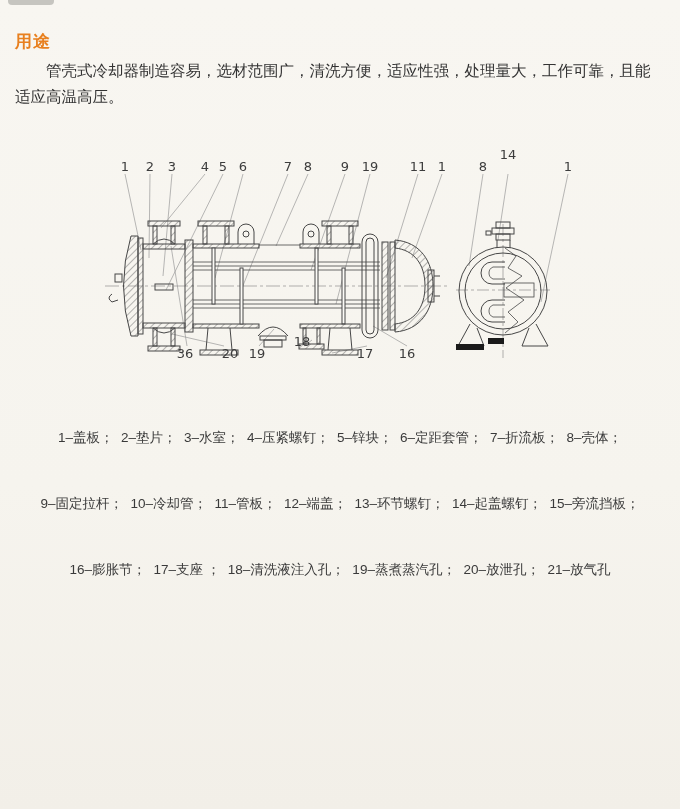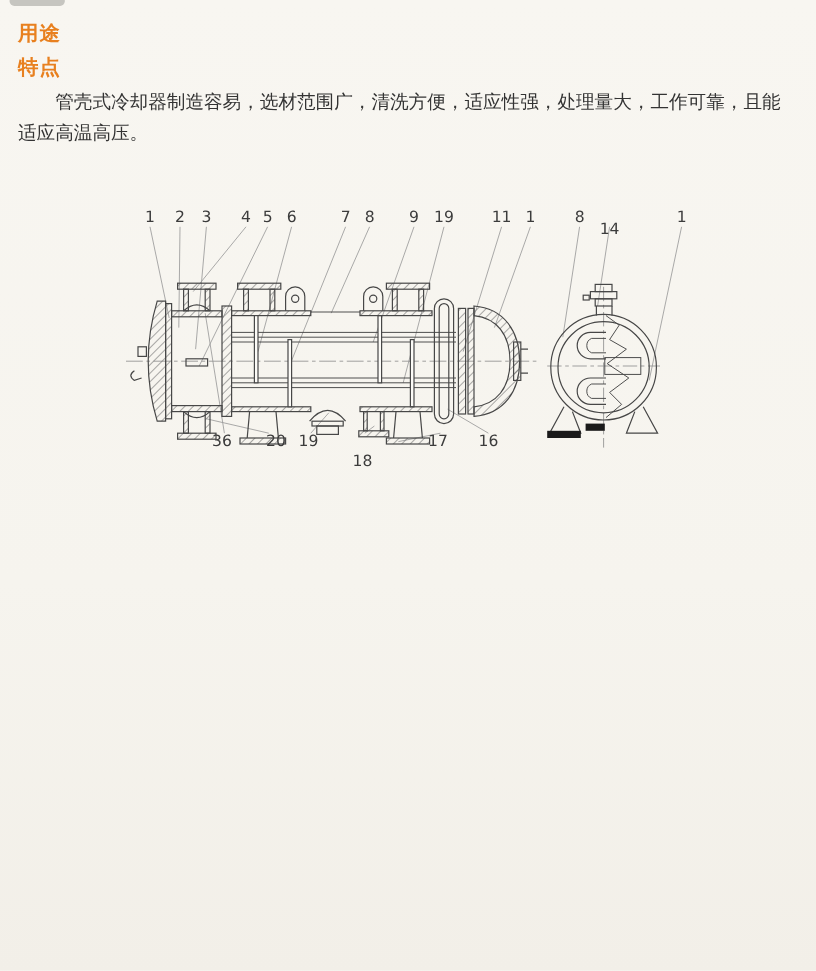--- a/index.html
+++ b/index.html
@@ -2,40 +2,39 @@
 <html><head>
 <meta charset="utf-8">
 <style>
   html,body{margin:0;padding:0;}
   body{
     width:680px;height:809px;overflow:hidden;
     background:linear-gradient(180deg,#f8f6f1 0%,#f6f4ee 60%,#f2efe8 100%);
     font-family:"Liberation Sans","DejaVu Sans",sans-serif;
     color:#2f2f2f;
   }
-  .page{position:relative;width:680px;height:809px;padding-top:10px;box-sizing:border-box;}
+  .page{position:relative;width:680px;height:809px;padding-top:24px;box-sizing:border-box;}
   .smudge{position:absolute;top:0;left:8px;width:46px;height:5px;background:#8a8a86;opacity:.45;border-radius:0 0 4px 4px;}
   .sec-h{margin:6px 0 5px 15px;font-size:17px;font-weight:bold;color:#e8801f;letter-spacing:1px;}
   .para{margin:0 18px 3px 15px;font-size:15.5px;line-height:26px;text-indent:2em;color:#333;}
   
   .diagram{position:relative;width:680px;height:225px;margin-top:36px;}
   .diagram svg{position:absolute;left:0;top:0;}
   .callout{position:absolute;transform:translateX(-50%);font-size:13px;color:#3c3c3c;font-family:"DejaVu Sans",sans-serif;}
   .legend{margin-top:12px;text-align:center;font-size:13.5px;line-height:22px;color:#3a3a3a;white-space:pre-wrap;}
 </style>
 </head>
 <body>
 
 <div class="page">
   <div class="smudge"></div>
 
   <div class="sec-h">用途</div>
 
 
-  <div class="sec-h">特点</div>
   <div class="para">管壳式冷却器制造容易，选材范围广，清洗方便，适应性强，处理量大，工作可靠，且能适应高温高压。</div>
 
 
   <div class="diagram">
     <svg width="680" height="225" viewBox="0 270 680 225">
       <defs>
         <pattern id="h4" width="5" height="5" patternUnits="userSpaceOnUse" patternTransform="rotate(45)">
           <line x1="0" y1="0" x2="0" y2="5" stroke="#6e6e6e" stroke-width="1"></line>
         </pattern>
       </defs>
@@ -175,24 +174,29 @@
     <span class="callout" style="left:205px;top:13px">4</span>
     <span class="callout" style="left:223px;top:13px">5</span>
     <span class="callout" style="left:243px;top:13px">6</span>
     <span class="callout" style="left:288px;top:13px">7</span>
     <span class="callout" style="left:308px;top:13px">8</span>
     <span class="callout" style="left:345px;top:13px">9</span>
     <span class="callout" style="left:370px;top:13px">19</span>
     <span class="callout" style="left:418px;top:13px">11</span>
     <span class="callout" style="left:442px;top:13px">1</span>
     <span class="callout" style="left:483px;top:13px">8</span>
-    <span class="callout" style="left:508px;top:23px">14</span>
+    <span class="callout" style="left:508px;top:1px">14</span>
     <span class="callout" style="left:568px;top:13px">1</span>
     <span class="callout" style="left:185px;top:200px">36</span>
     <span class="callout" style="left:230px;top:200px">20</span>
     <span class="callout" style="left:257px;top:200px">19</span>
-    <span class="callout" style="left:302px;top:216px">18</span>
+    <span class="callout" style="left:302px;top:188px">18</span>
     <span class="callout" style="left:365px;top:200px">17</span>
     <span class="callout" style="left:407px;top:200px">16</span>
   </div>
 
+  <div class="legend">
+    <div>1–盖板；  2–垫片；  3–水室；  4–压紧螺钉；  5–锌块；  6–定距套管；  7–折流板；  8–壳体；</div>
+    <div>9–固定拉杆；  10–冷却管；  11–管板；  12–端盖；  13–环节螺钉；  14–起盖螺钉；  15–旁流挡板；</div>
+    <div>16–膨胀节；  17–支座 ；  18–清洗液注入孔；  19–蒸煮蒸汽孔；  20–放泄孔；  21–放气孔</div>
+  </div>
 
 </div>
 
 </body></html>

